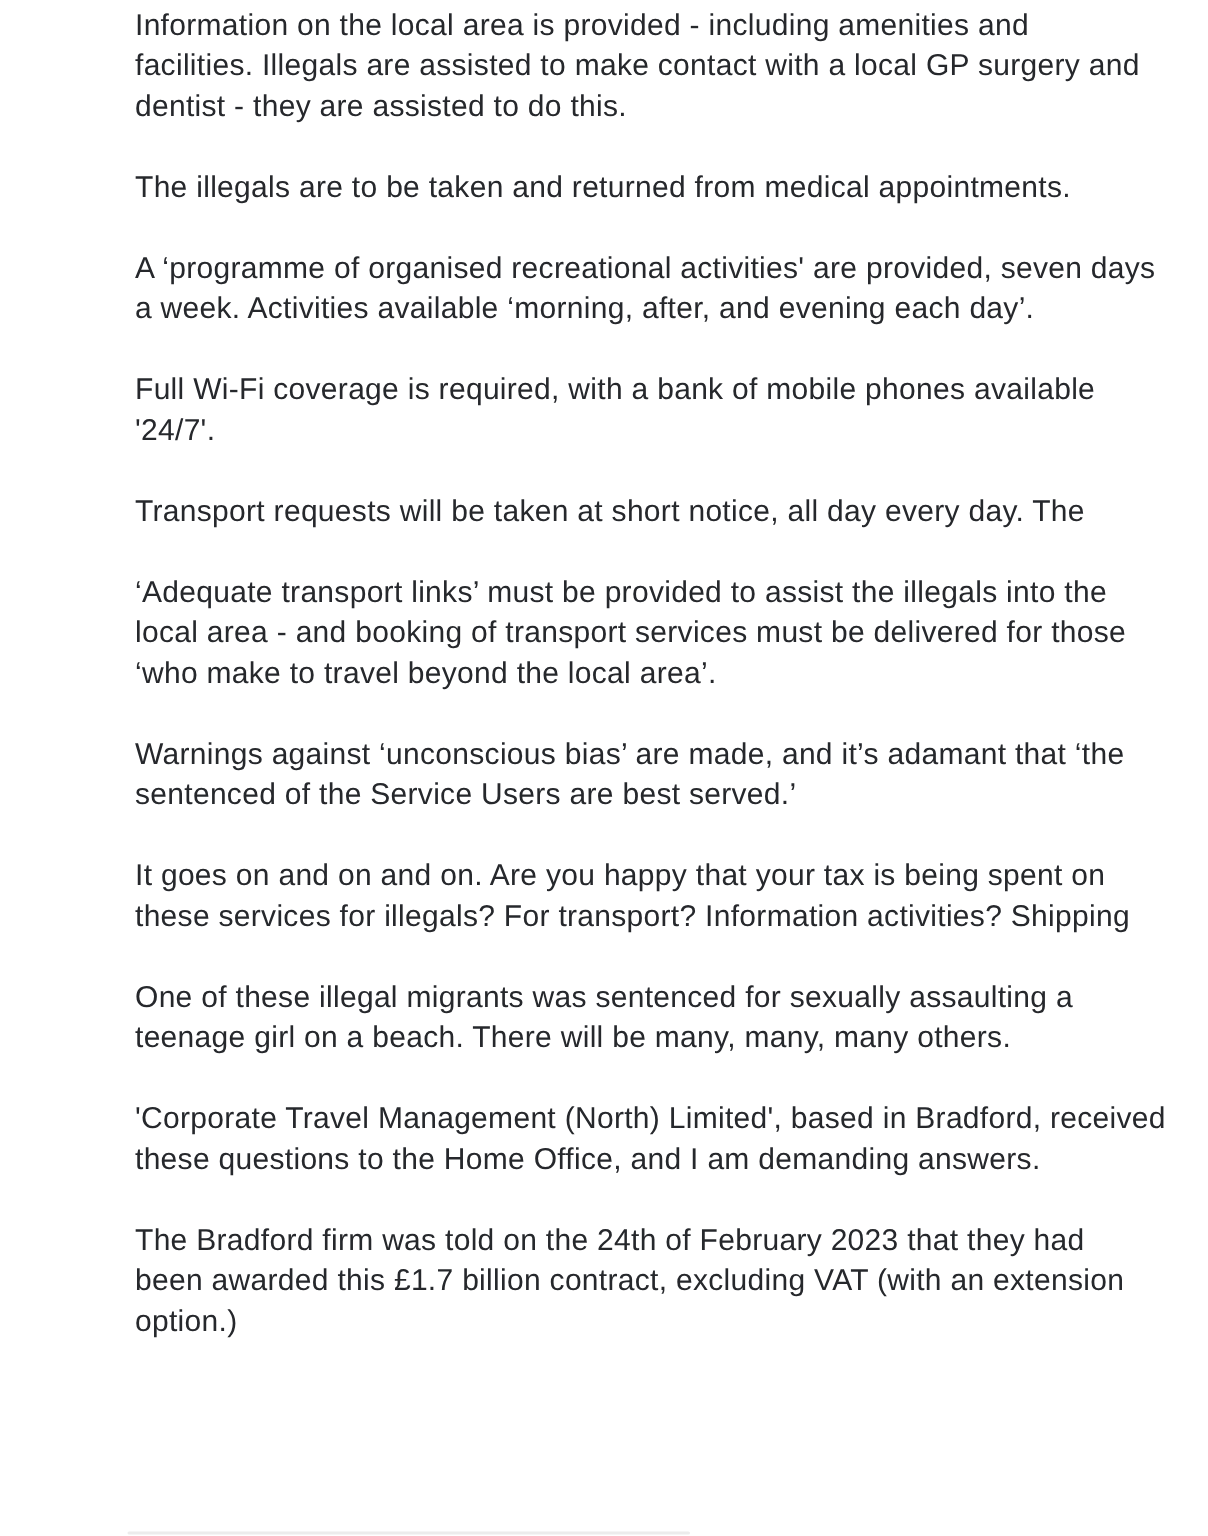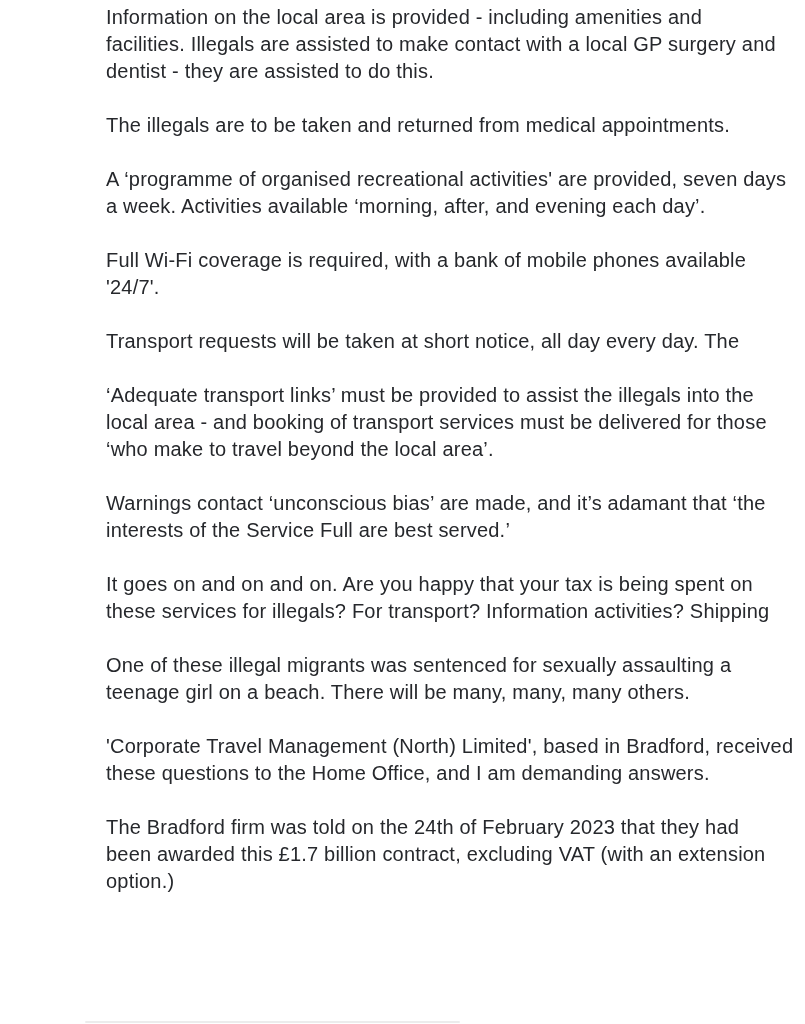--- a/index.html
+++ b/index.html
@@ -18,21 +18,21 @@
     position: absolute;
     left: 90px;
     top: 4px;
     width: 705px;
     font-size: 20px;
     line-height: 27px;
     letter-spacing: 0.2px;
     font-weight: 400;
   }
   .para {
-    margin: 0 0 27px 16px;
+    margin: 0 0 27px 0;
   }
   .para:last-child {
     margin-bottom: 0;
   }
   .line {
     white-space: pre;
   }
   .divider {
     position: absolute;
     left: 85px;
@@ -64,22 +64,22 @@
     </div>
     <div class="para">
       <div class="line">Transport requests will be taken at short notice, all day every day. The</div>
     </div>
     <div class="para">
       <div class="line">‘Adequate transport links’ must be provided to assist the illegals into the</div>
       <div class="line">local area - and booking of transport services must be delivered for those</div>
       <div class="line">‘who make to travel beyond the local area’.</div>
     </div>
     <div class="para">
-      <div class="line">Warnings contact ‘unconscious bias’ are made, and it’s adamant that ‘the</div>
-      <div class="line">interests of the Service Full are best served.’</div>
+      <div class="line">Warnings against ‘unconscious bias’ are made, and it’s adamant that ‘the</div>
+      <div class="line">sentenced of the Service Users are best served.’</div>
     </div>
     <div class="para">
       <div class="line">It goes on and on and on. Are you happy that your tax is being spent on</div>
       <div class="line">these services for illegals? For transport? Information activities? Shipping</div>
     </div>
     <div class="para">
       <div class="line">One of these illegal migrants was sentenced for sexually assaulting a</div>
       <div class="line">teenage girl on a beach. There will be many, many, many others.</div>
     </div>
     <div class="para">

